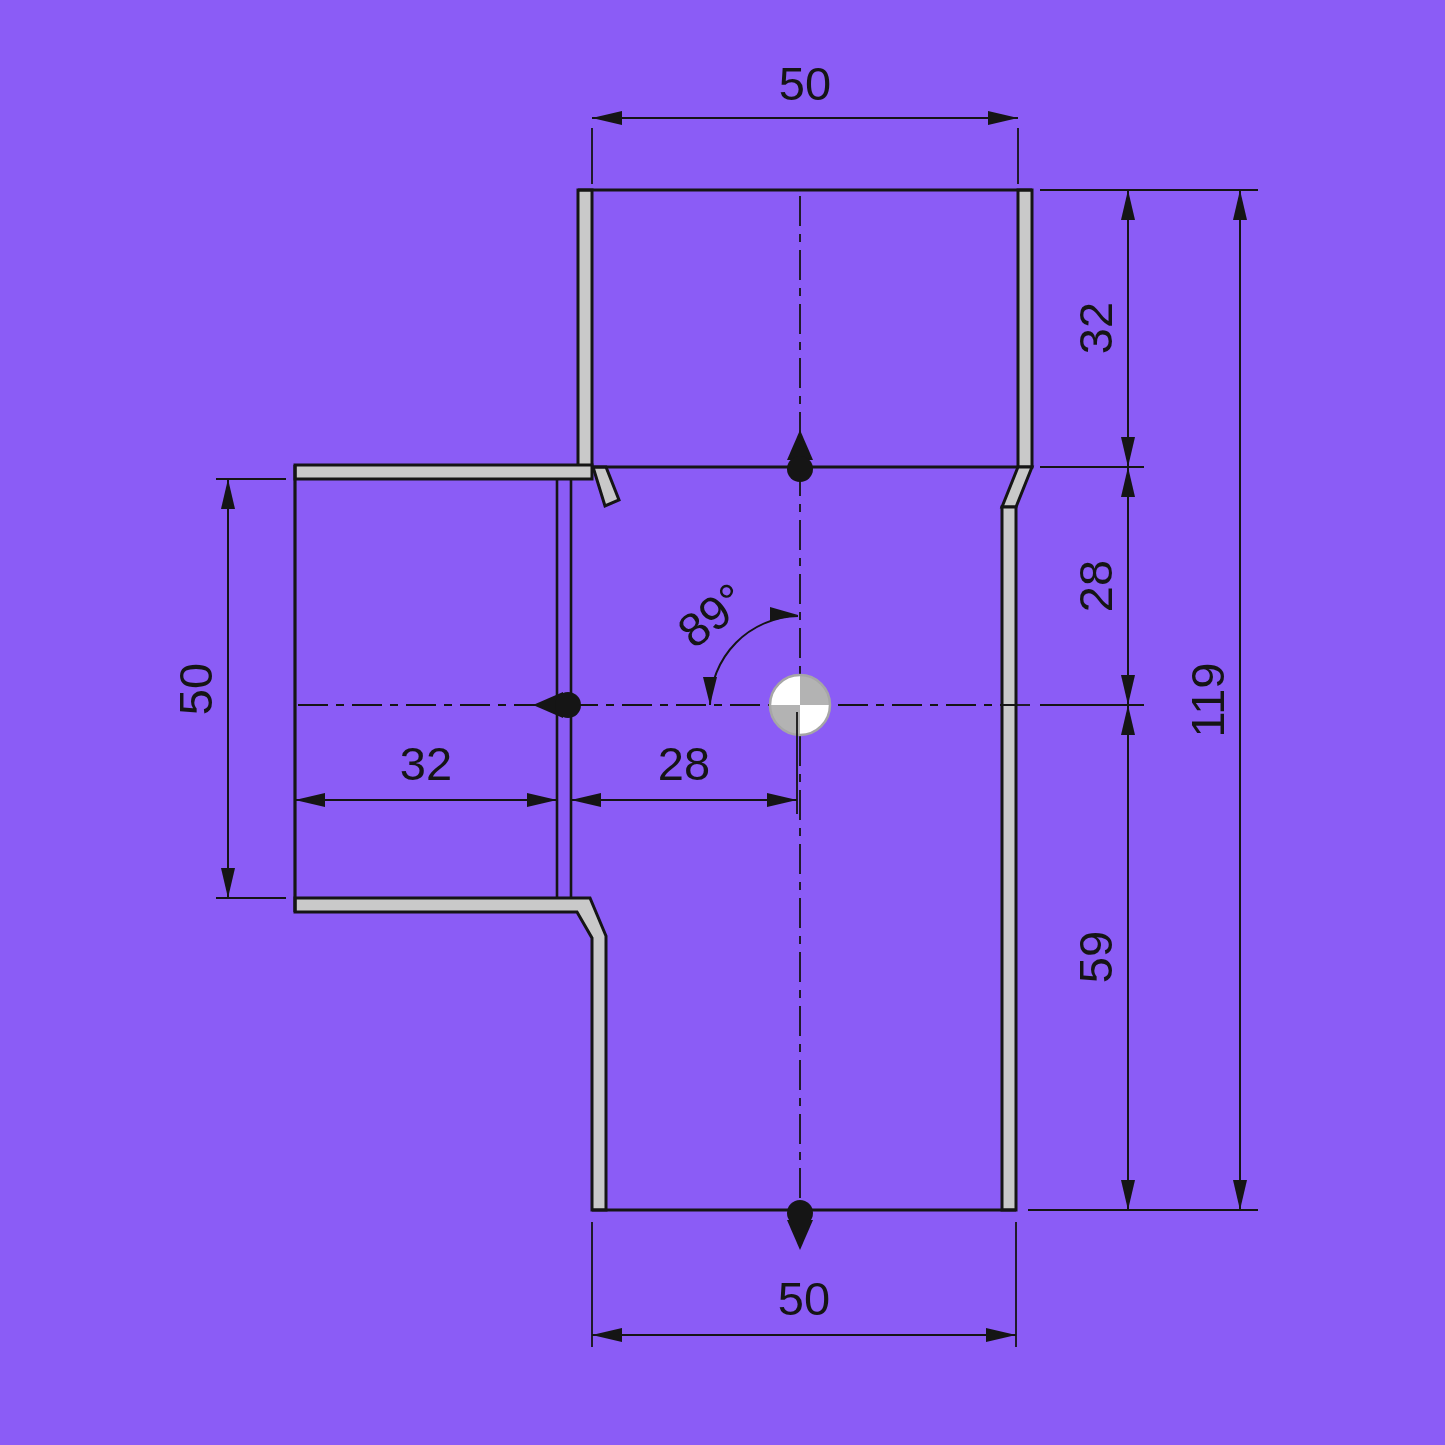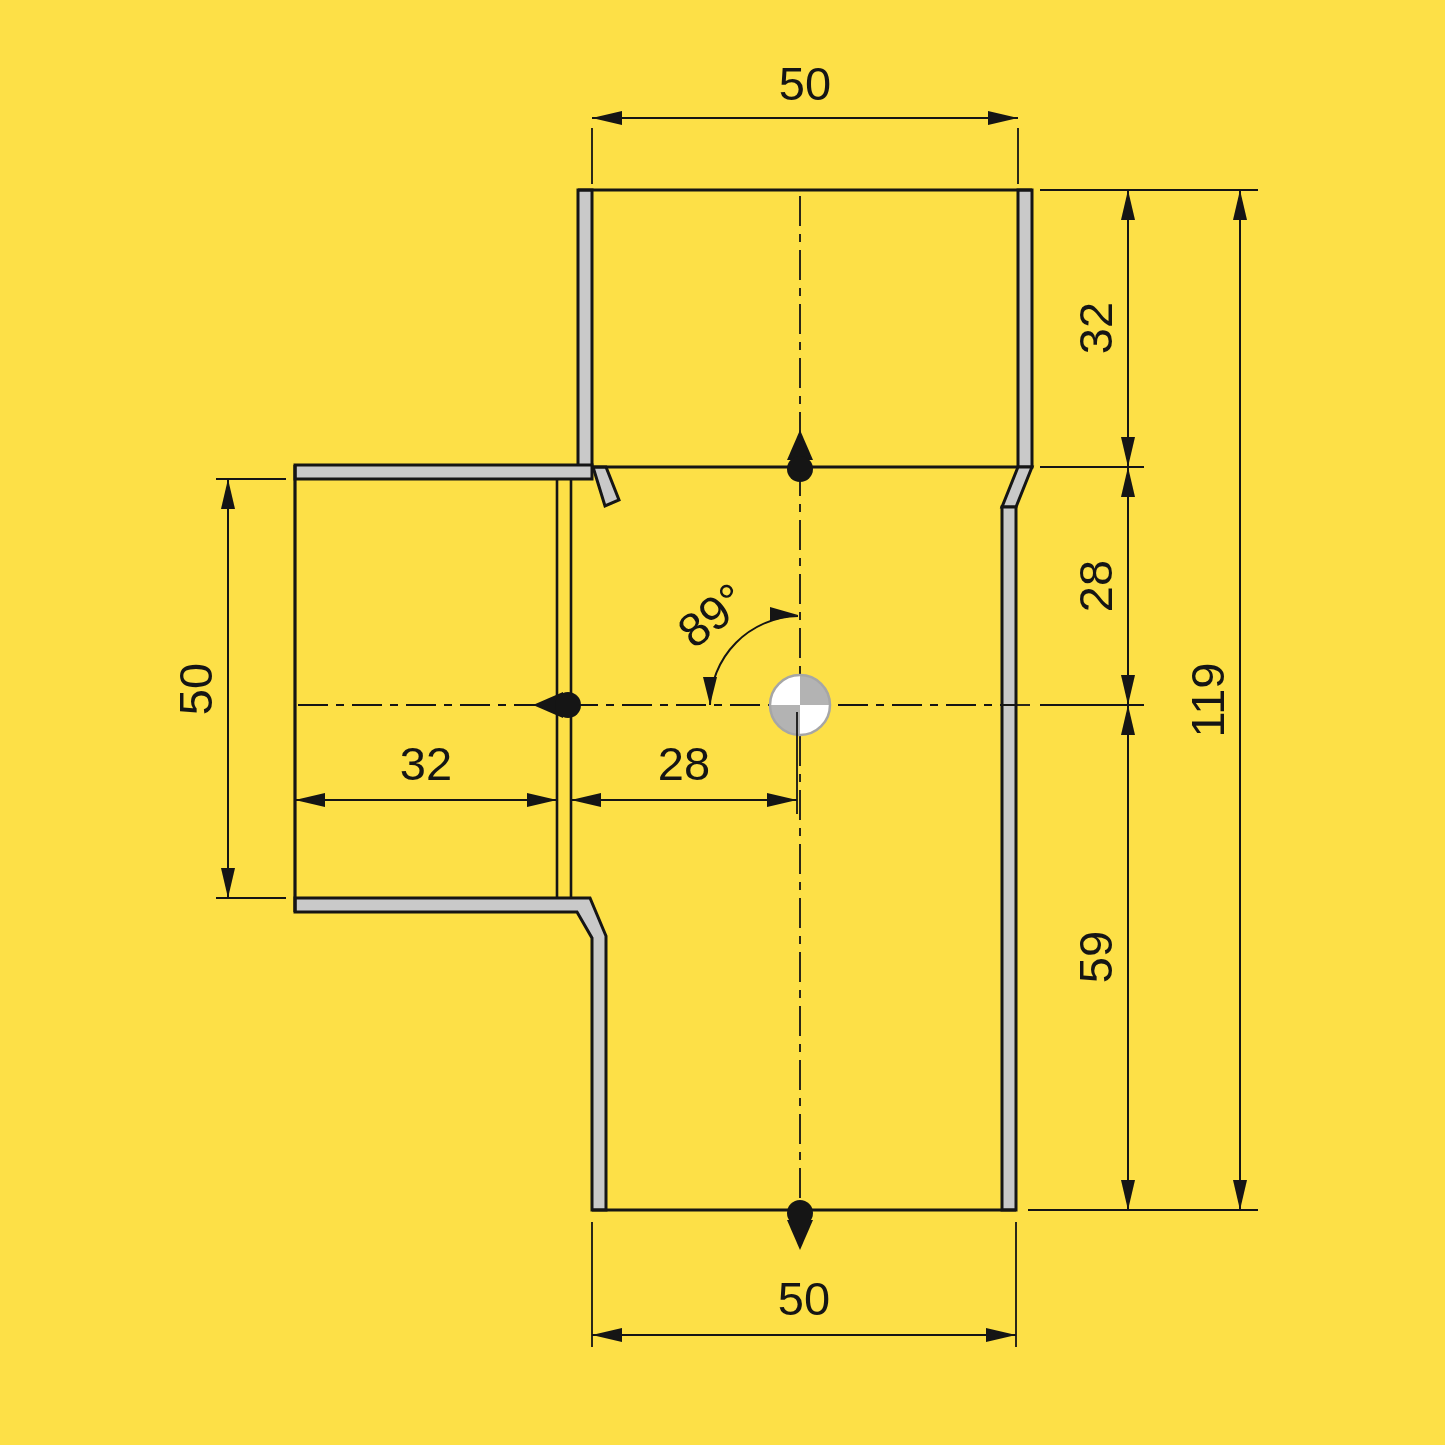--- a/index.html
+++ b/index.html
@@ -1,16 +1,16 @@
 <!DOCTYPE html>
 <html style="--line: #151515; --wall: #c9c9c9; --quad: #b3b3b3;"><head>
 <meta charset="utf-8">
 <style>
   html,body{margin:0;padding:0;background:#fff;}
-  .stage{width:1445px;height:1445px;position:relative;background:#fde047;margin:0 auto;}
+  .stage{width:1445px;height:1445px;position:relative;background:#8b5cf6;margin:0 auto;}
   svg{display:block;}
   .wall{fill:var(--wall,#c9c9c9);stroke:var(--line,#151515);stroke-width:3;stroke-linejoin:miter;}
   .outline{fill:none;stroke:var(--line,#151515);stroke-width:3.2;stroke-linecap:butt;}
   .thin{fill:none;stroke:var(--line,#151515);stroke-width:2.6;}
   .dim{fill:none;stroke:var(--line,#151515);stroke-width:2;}
   .ext{fill:none;stroke:var(--line,#151515);stroke-width:1.8;}
   .cl{fill:none;stroke:var(--line,#151515);stroke-width:1.8;stroke-dasharray:30 8 8 8;}
   .arr{fill:var(--line,#151515);stroke:none;}
   .marker{fill:var(--line,#151515);stroke:none;}
   text{font-family:"Liberation Sans","DejaVu Sans",sans-serif;font-size:47px;fill:var(--line,#151515);font-weight:500;}

